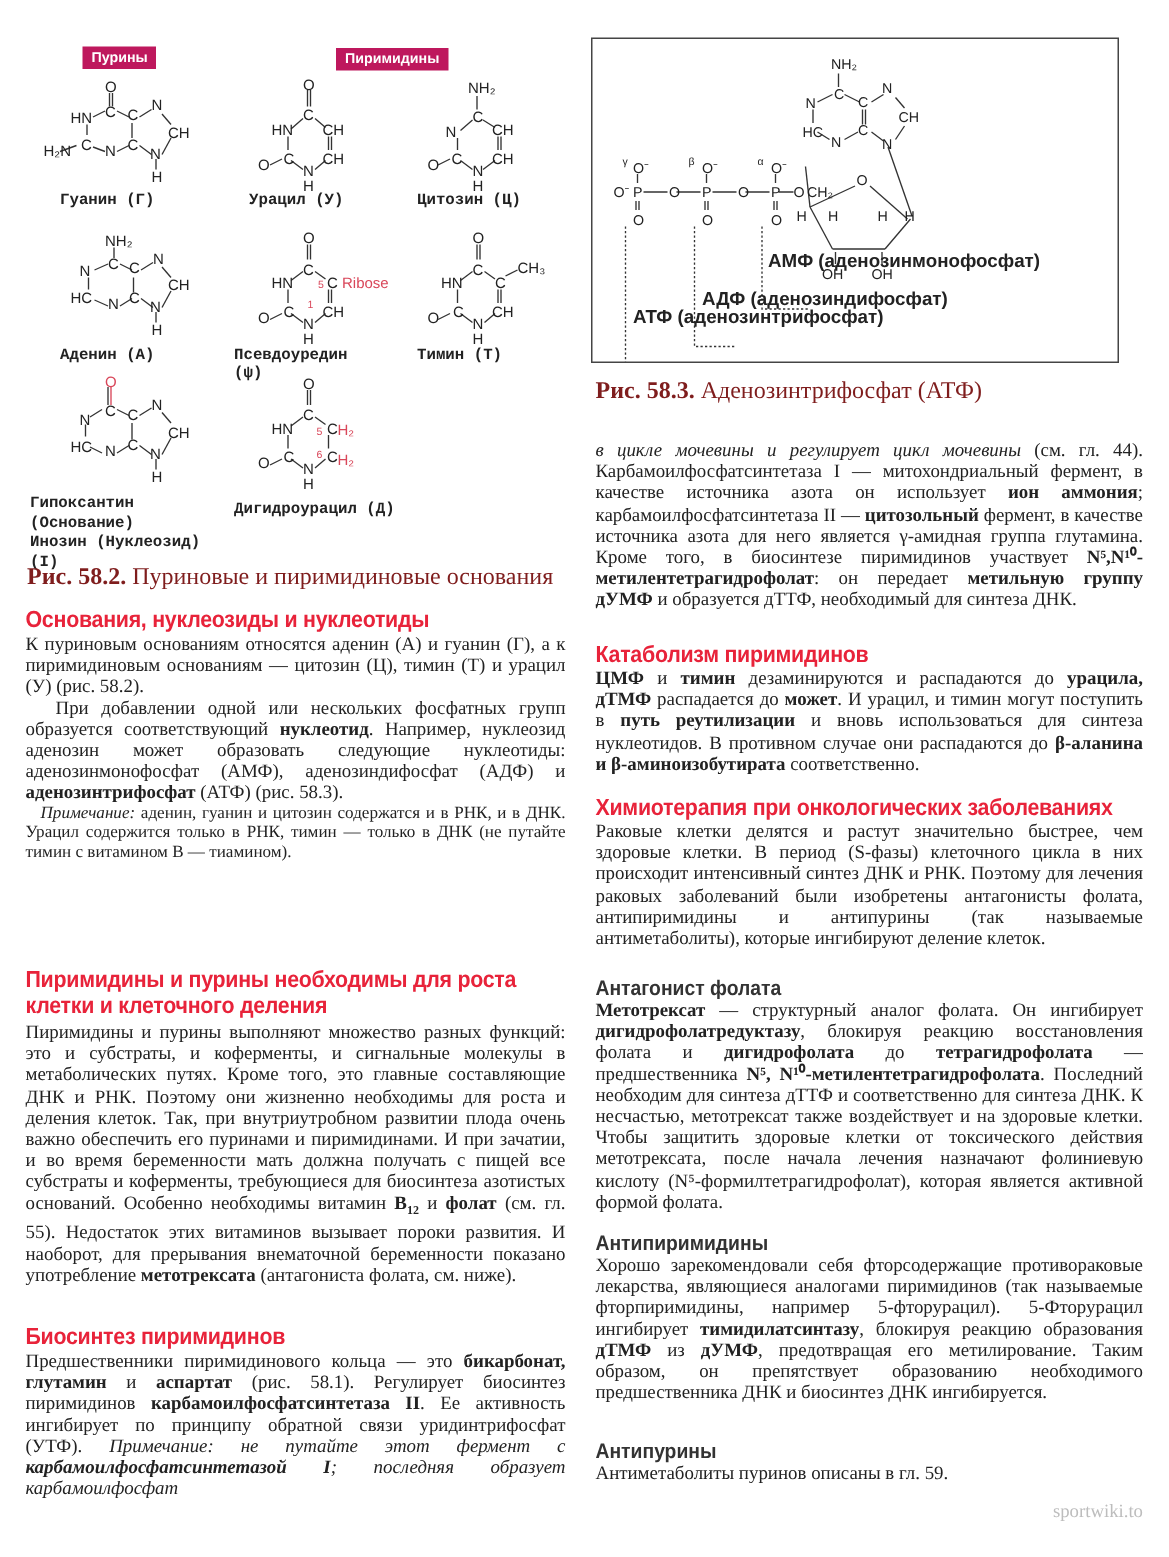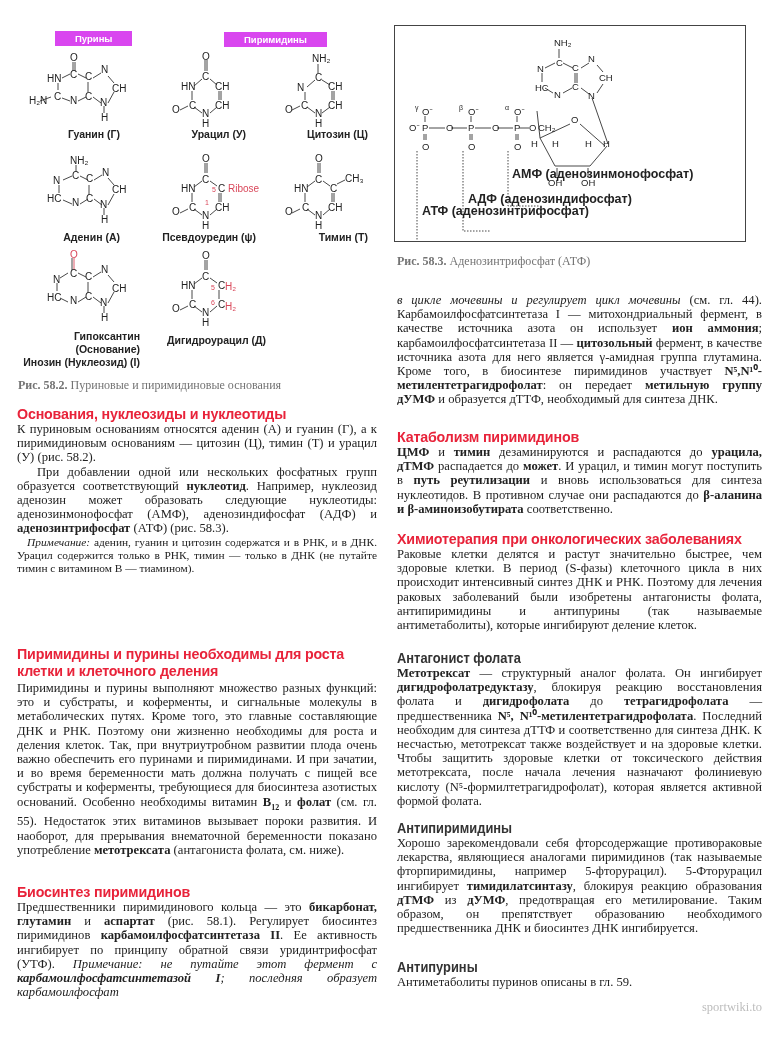--- a/index.html
+++ b/index.html
@@ -8,27 +8,27 @@
   .abs { position: absolute; }
   .col-left { left: 17px; width: 360px; }
   .col-right { left: 397px; width: 365px; }
   .h-red { font-family: "Liberation Sans", sans-serif; font-weight: bold; color: #e8233a;
            font-size: 15.5px; line-height: 17px; letter-spacing: -0.2px; transform: scaleX(0.92); transform-origin: left; white-space: nowrap; }
   .h-dark { font-family: "Liberation Sans", sans-serif; font-weight: bold; color: #333;
            font-size: 14px; line-height: 16px; transform: scaleX(0.92); transform-origin: left; }
   .p { font-size: 12.6px; line-height: 14.2px; text-align: justify; margin: 0; }
   .p.indent { text-indent: 20px; }
   .note { font-size: 11.4px; line-height: 13px; text-align: justify; margin: 0; text-indent: 10px; }
-  .cap { font-size: 12px; line-height: 14px; color: #737373; text-align: right; }
+  .cap { font-size: 16px; line-height: 14px; color: #7f1d1d; text-align: right; }
   .cap b { font-weight: bold; }
   .chem { font-family: "Liberation Sans", sans-serif; font-size: 10px; fill: #222; }
   .chem-red { fill: #d9475a; }
-  .mol-label { font-family: Liberation Sans, sans-serif; font-weight: bold; font-size: 10.5px; text-align: right; color: #222; }
-  .tag-black { background: #d946ef; color: #fff; font-family: "Liberation Sans", sans-serif; font-weight: bold;
-               font-size: 9.5px; padding: 2px 20px; }
+  .mol-label { font-family: Liberation Mono, monospace; font-weight: bold; font-size: 10.5px; text-align: left; color: #222; }
+  .tag-black { background: #be185d; color: #fff; font-family: "Liberation Sans", sans-serif; font-weight: bold;
+               font-size: 9.5px; padding: 2px 6px; }
   .atp-box { border: 1px solid #444; background: #fff; }
   .atp-label { font-family: "Liberation Sans", sans-serif; font-weight: bold; font-size: 12.5px; color: #222; white-space: nowrap; }
   .footer { font-family: "Liberation Serif", serif; font-size: 12.5px; color: #bdbdbd; text-align: right; }
 </style>
 </head>
 <body>
 
 <div class="abs" style="left:0; top:0; width:390px; height:375px;">
   <div class="abs tag-black" style="left:55px; top:31px;">Пурины</div>
   <div class="abs tag-black" style="left:224px; top:32px;">Пиримидины</div>

